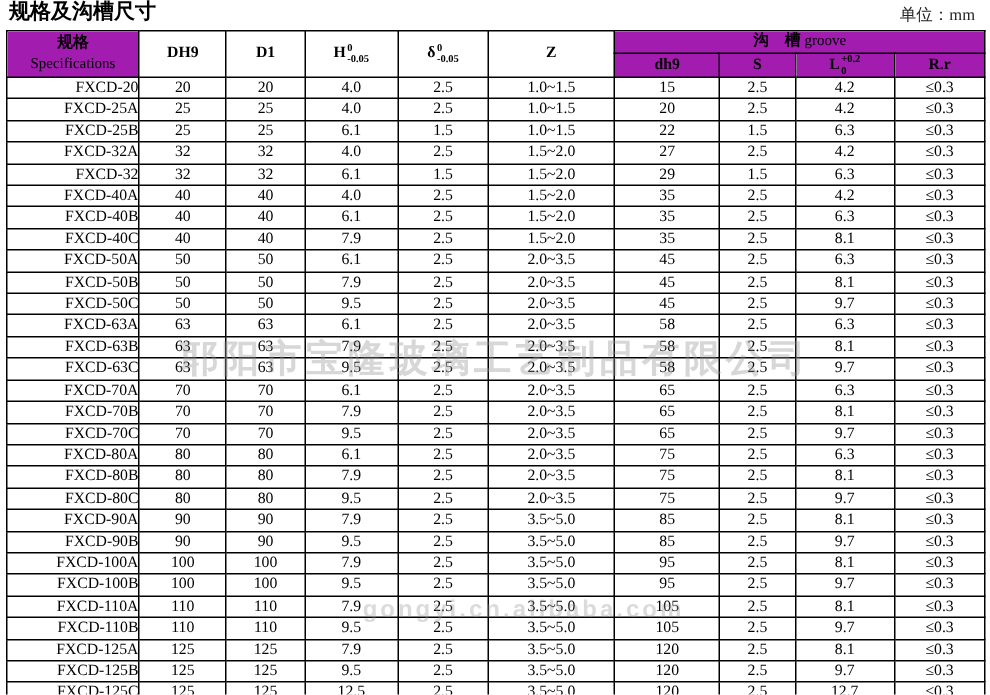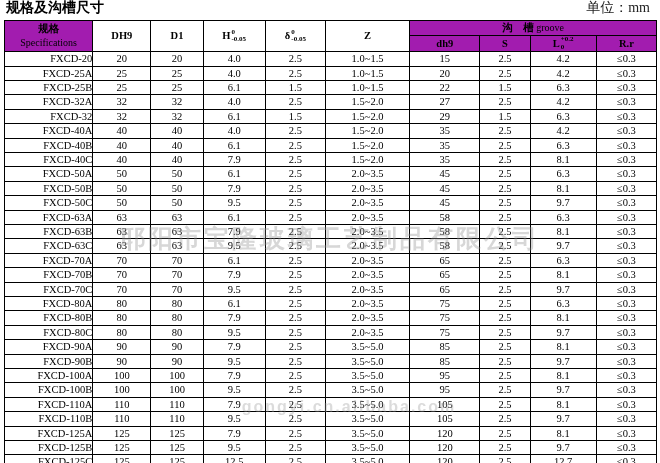--- a/index.html
+++ b/index.html
@@ -27,21 +27,21 @@
     white-space:nowrap;
   }
   .title-en{
     font-size:12px;
     color:#555;
     margin-left:22px;
     white-space:nowrap;
   }
   .unit{
     margin-left:auto;
-    font-size:14px;
+    font-size:11px;
     color:#222;
     white-space:nowrap;
     padding-right:4px;
     text-align:center;
   }
 
   
   .watermark{
     position:absolute;
     left:0;right:0;

